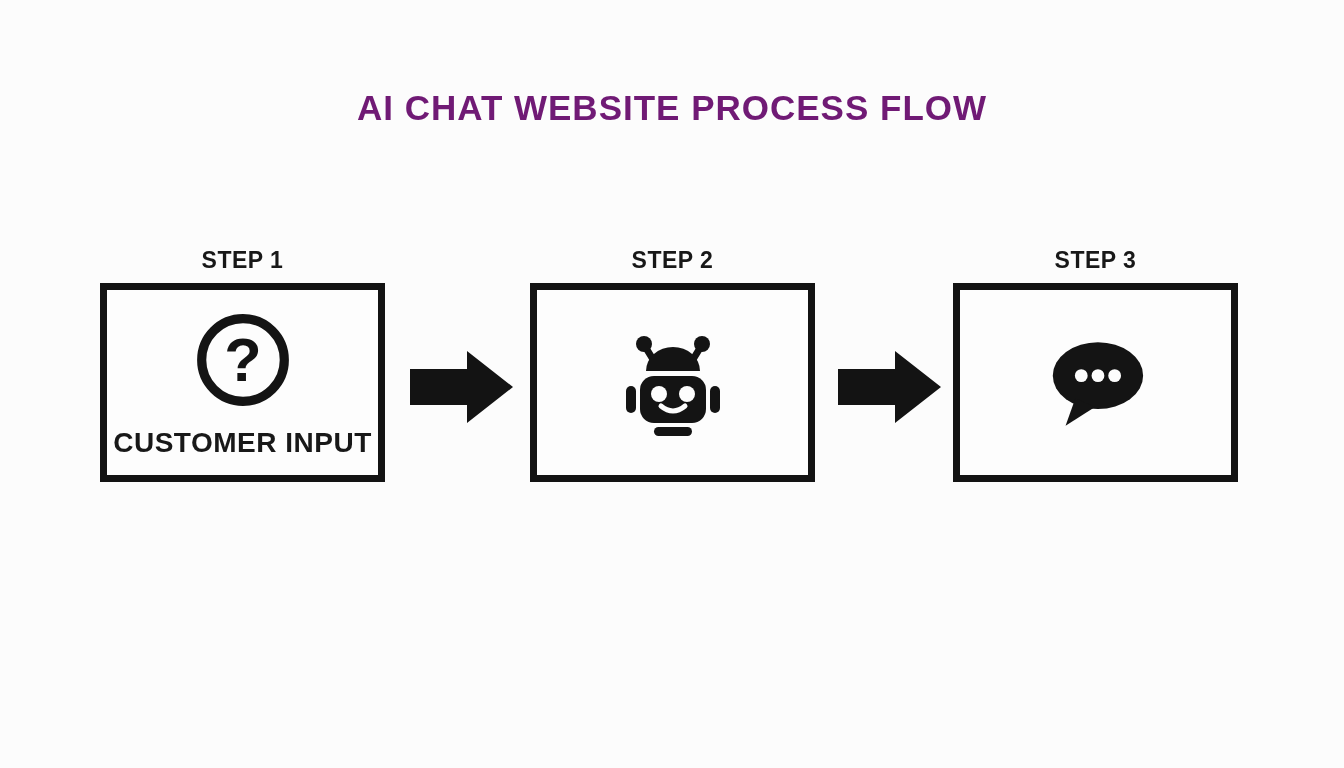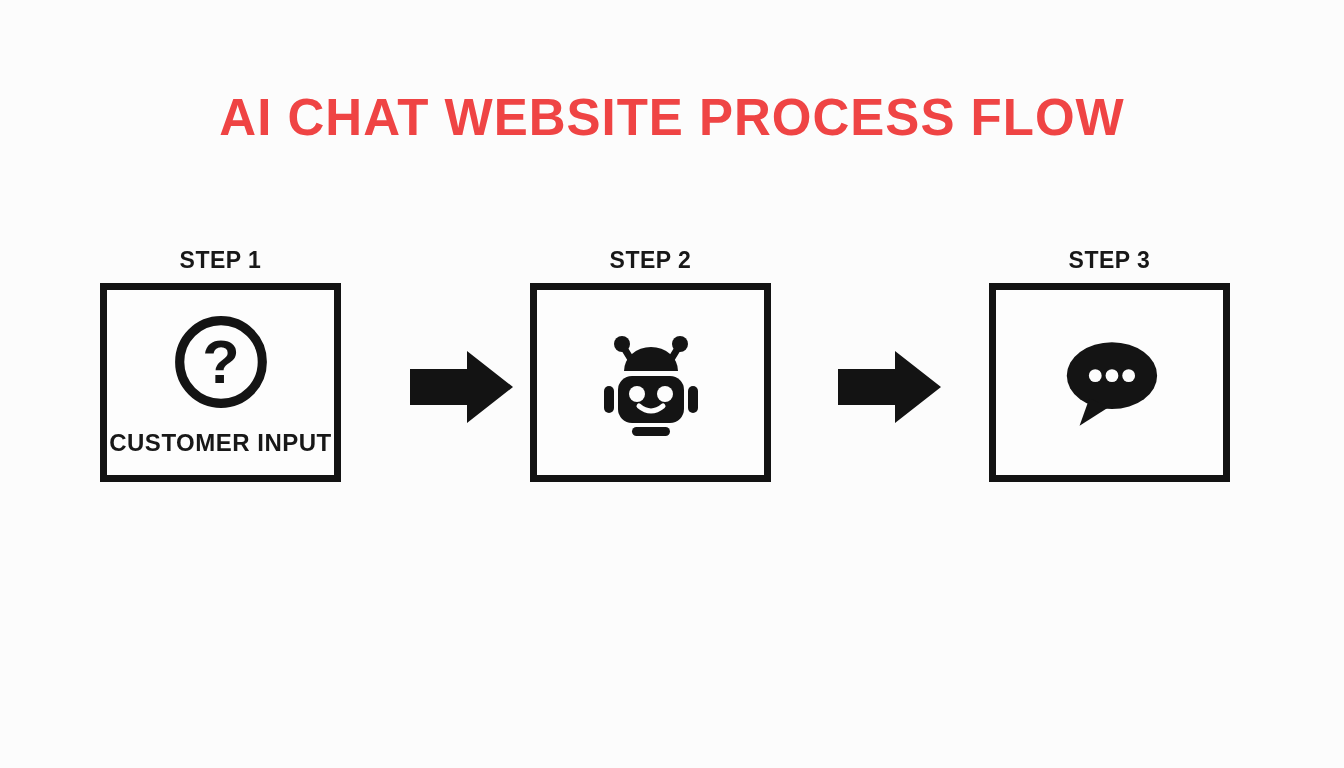--- a/index.html
+++ b/index.html
@@ -18,30 +18,30 @@
   .canvas {
     position: absolute;
     inset: 0;
   }
   .diagram-title {
     position: absolute;
     left: 0;
     right: 0;
     top: 88px;
     text-align: center;
-    font-size: 51px;
+    font-size: 35px;
     font-weight: bold;
     letter-spacing: 1px;
-    color: #ef4444;
+    color: #701a75;
     margin: 0;
   }
   .step {
     position: absolute;
     top: 246px;
-    width: 241px;
+    width: 285px;
   }
   .step-label {
     text-align: center;
     font-size: 23px;
     font-weight: bold;
     letter-spacing: 0.5px;
     color: #181818;
     line-height: 28px;
     margin-bottom: 9px;
   }
@@ -56,21 +56,21 @@
     justify-content: center;
     gap: 14px;
   }
   .icon-wrap {
     height: 106px;
     display: flex;
     align-items: center;
     justify-content: center;
   }
   .step-caption {
-    font-size: 24px;
+    font-size: 28px;
     font-weight: bold;
     letter-spacing: 0.5px;
     color: #181818;
     white-space: nowrap;
   }
   .flow-arrow {
     position: absolute;
     top: 351px;
     width: 103px;
     height: 72px;
@@ -133,21 +133,21 @@
       </span>
     </div>
   </div>
 
   <span class="flow-arrow arrow-2">
     <svg width="103" height="72" viewBox="0 0 103 72" aria-hidden="true">
       <polygon points="0,18 57,18 57,0 103,36 57,72 57,54 0,54" fill="#131313"></polygon>
     </svg>
   </span>
 
-  <div class="step" style="left:953px;margin-left:36px;">
+  <div class="step" style="left:953px;">
     <div class="step-label">STEP 3</div>
     <div class="step-box">
       <span class="icon-wrap">
         <svg width="108" height="94" viewBox="0 0 110 95" aria-hidden="true">
           <ellipse cx="57" cy="40" rx="46" ry="34" fill="#141414"></ellipse>
           <path d="M34,63 L24,91 L54,72 Z" fill="#141414"></path>
           <circle cx="40" cy="40" r="6.5" fill="#fdfdfd"></circle>
           <circle cx="57" cy="40" r="6.5" fill="#fdfdfd"></circle>
           <circle cx="74" cy="40" r="6.5" fill="#fdfdfd"></circle>
         </svg>

